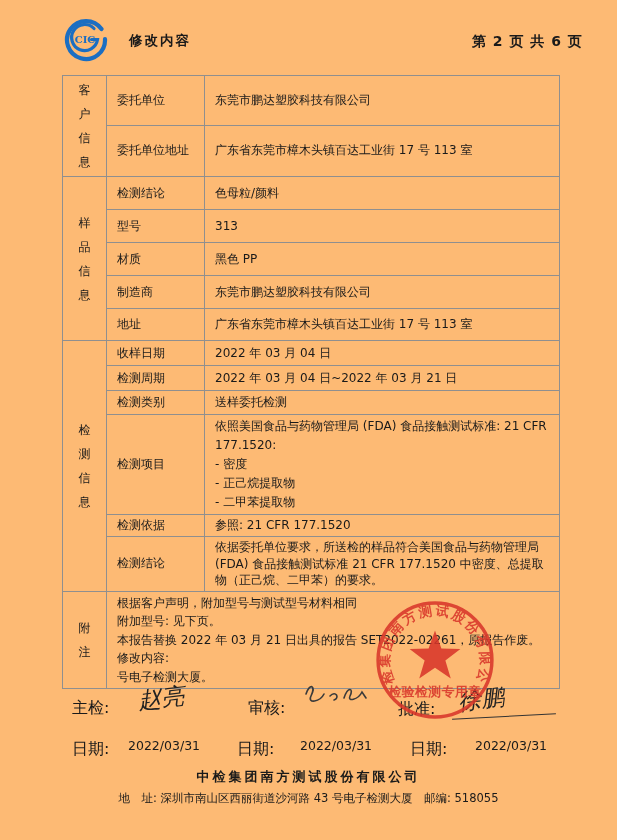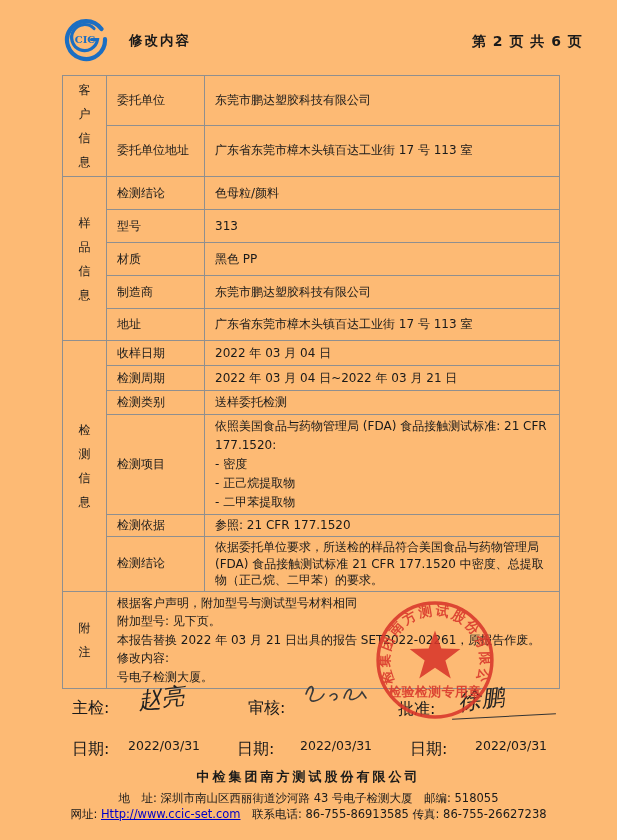--- a/index.html
+++ b/index.html
@@ -185,15 +185,14 @@
       <text font-size="13.2" font-weight="bold" fill="#d9372b" letter-spacing="2.2">
         <textPath href="#ringArc" startOffset="50%" text-anchor="middle">中检集团南方测试股份有限公司</textPath>
       </text>
       <polygon fill="#d9372b" points="60,31 66.3,48.7 85,49.2 70.2,60.4 75.5,78.3 60,67.7 44.5,78.3 49.8,60.4 35,49.2 53.7,48.7"></polygon>
       <text x="60" y="95" text-anchor="middle" font-size="12.6" font-weight="bold" fill="#d9372b" letter-spacing="0.5">检验检测专用章</text>
     </svg>
   </div>
 
   <div class="ftr-company">中检集团南方测试股份有限公司</div>
   <div class="ftr-line1">地　址: 深圳市南山区西丽街道沙河路 43 号电子检测大厦　邮编: 518055</div>
-  <div class="ftr-line2"><span>网址: </span><span class="link">Http://www.ccic-set.com</span><span>　联系电话: 86-755-86913585 传真: 86-755-26627238</span></div>
 
 </div>
 
 </body></html>

